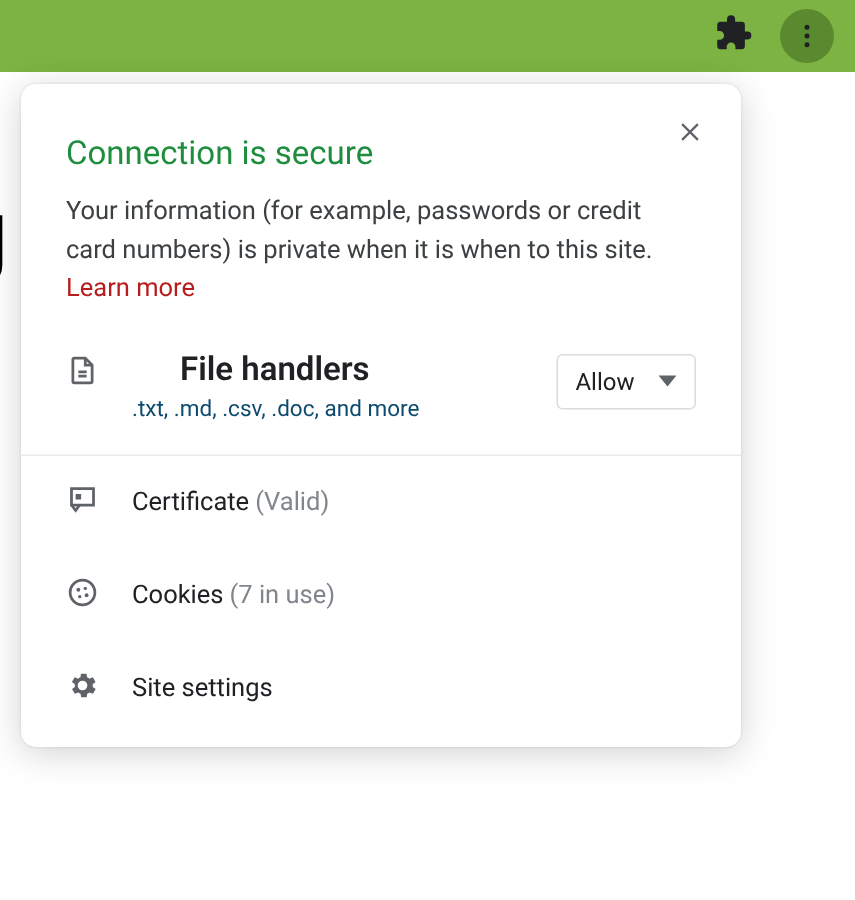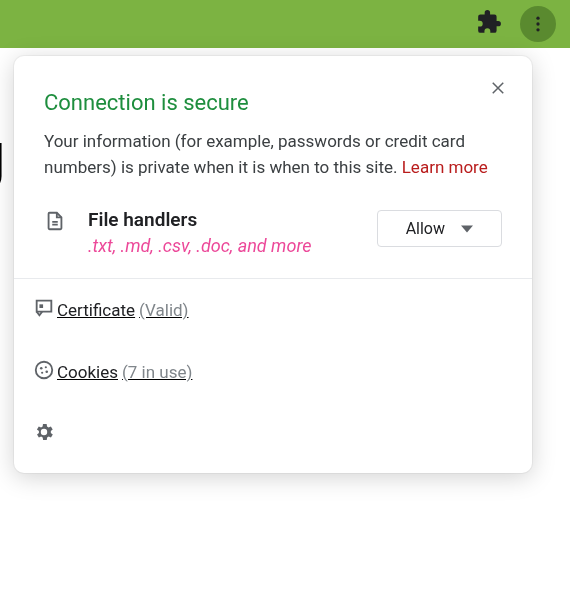--- a/index.html
+++ b/index.html
@@ -47,21 +47,21 @@
     top: 310px;
     font-size: 42px;
     color: #000;
     white-space: pre;
     line-height: 1.9;
   }
   .popover {
     position: absolute;
     top: 56px;
     left: 14px;
-    width: 518px;
+    width: 480px;
     background: #fff;
     border-radius: 10px;
     box-shadow: 0 4px 24px rgba(0,0,0,0.18), 0 0 0 1px rgba(0,0,0,0.04);
     padding-bottom: 8px;
   }
   .pop-header {
     padding: 30px 30px 0 30px;
     position: relative;
   }
   .close-btn {
@@ -97,42 +97,42 @@
     padding: 22px 30px 22px 30px;
     gap: 20px;
   }
   .perm-row .icon-slot {
     width: 24px; flex: 0 0 24px;
     color: #5f6368;
     margin-top: 2px;
   }
   .perm-row .icon-slot svg { width: 22px; height: 22px; }
   .perm-text { flex: 1; }
-  .perm-title { font-size: 19px; font-weight: 600; color: #202124; margin-bottom: 4px; }
-  .perm-sub { font-size: 18px; color: #ec4899; font-style: italic; }
+  .perm-title { font-size: 22px; font-weight: 600; color: #202124; margin-bottom: 4px; margin-left: 32px; }
+  .perm-sub { font-size: 15px; color: #0c4a6e; }
   .perm-select {
     border: 1px solid #dadce0;
     border-radius: 4px;
-    padding: 8px 28px;
+    padding: 8px 12px;
     display: flex;
     align-items: center;
     gap: 16px;
     font-size: 16px;
     color: #202124;
     cursor: pointer;
     margin-top: 2px;
   }
   .perm-select svg { width: 12px; height: 12px; fill: #5f6368; }
   .divider { height: 1px; background: #e8eaed; margin: 0; }
   .link-row {
     display: flex;
     align-items: center;
-    padding: 18px 19px;
-    cursor: pointer;
-    text-decoration: underline;
+    padding: 18px 30px;
+    gap: 20px;
+    cursor: pointer;
   }
   .link-row .icon-slot {
     width: 24px; flex: 0 0 24px;
     color: #5f6368;
   }
   .link-row .icon-slot svg { width: 22px; height: 22px; fill: #5f6368; }
   .link-label { font-size: 17px; color: #202124; }
   .link-meta { color: #80868b; margin-left: 4px; }
 </style>
 </head>
@@ -219,14 +219,15 @@
       <span>Cookies</span><span class="link-meta">(7 in use)</span>
     </span>
   </div>
 
   <div class="link-row">
     <span class="icon-slot">
       <svg viewBox="0 0 24 24">
           <path d="M19.4 13a7.5 7.5 0 0 0 .1-1 7.5 7.5 0 0 0-.1-1l2.1-1.6-2-3.4-2.5 1a7.6 7.6 0 0 0-1.7-1l-.4-2.6h-4l-.4 2.6a7.6 7.6 0 0 0-1.7 1l-2.5-1-2 3.4L6.5 11a7.5 7.5 0 0 0-.1 1 7.5 7.5 0 0 0 .1 1l-2.1 1.6 2 3.4 2.5-1a7.6 7.6 0 0 0 1.7 1l.4 2.6h4l.4-2.6a7.6 7.6 0 0 0 1.7-1l2.5 1 2-3.4zM12 15.5A3.5 3.5 0 1 1 15.5 12 3.5 3.5 0 0 1 12 15.5z"></path>
         </svg>
     </span>
+    <span class="link-label">Site settings</span>
   </div>
 </div>
 
 </body></html>

